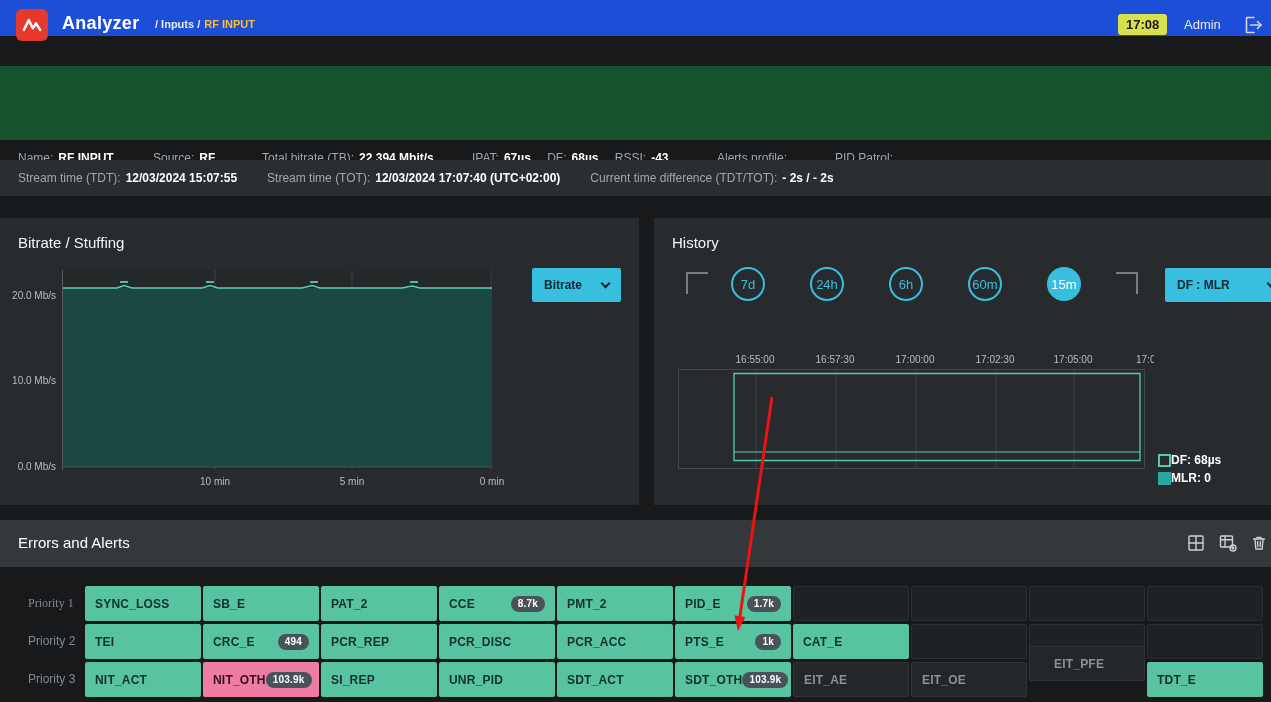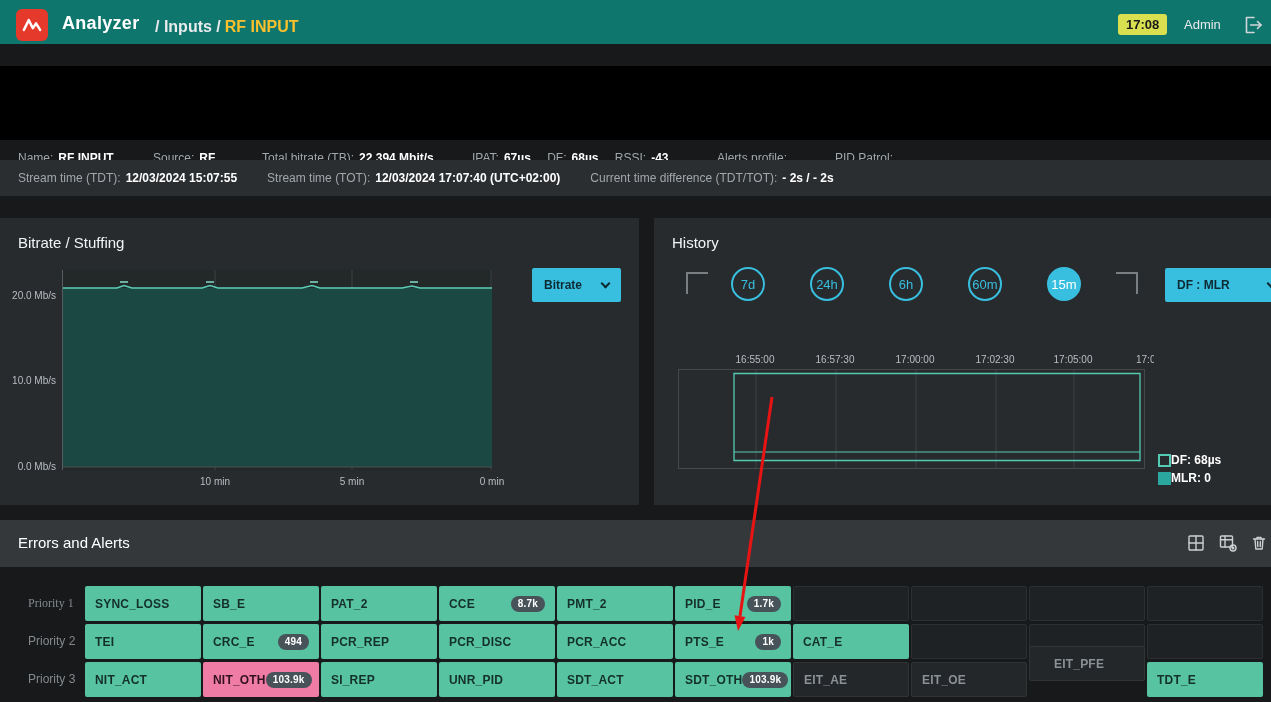--- a/index.html
+++ b/index.html
@@ -9,31 +9,31 @@
     background:#17191b; color:#fff;
     font-family:"Liberation Sans", sans-serif; font-size:12px;
   }
   .abs { position:absolute; }
   .lbl { color:#a2a7ab; margin-right:5px; }
   .val { color:#ffffff; font-weight:bold; }
   .pair { margin-right:13px; white-space:nowrap; }
   .field { position:absolute; white-space:nowrap; font-size:12px; }
 
   
-  .topbar { position:absolute; top:0; left:0; width:1271px; height:44px; background:#0f766e; }
+  .topbar { position:absolute; top:0; left:0; width:1271px; height:36px; background:#1d4ed8; }
   .logo { position:absolute; left:16px; top:9px; width:32px; height:32px; background:#e53a2b; border-radius:6px; display:flex; align-items:center; justify-content:center; cursor:pointer; }
   .app-title { position:absolute; left:62px; top:13px; font-size:18px; font-weight:bold; letter-spacing:.3px; }
-  .breadcrumb { position:absolute; left:155px; top:18px; font-size:16px; font-weight:bold; color:#e8eaec; }
+  .breadcrumb { position:absolute; left:155px; top:18px; font-size:11px; font-weight:bold; color:#e8eaec; }
   .bc-current { color:#fbc12d; margin-left:4px; }
   .clock { position:absolute; left:1118px; top:14px; background:#d9e04f; color:#17191b; font-weight:bold; font-size:13px; padding:3px 8px; border-radius:3px; }
   .user { position:absolute; left:1184px; top:17px; font-size:13px; color:#e8eaec; }
   .logout { position:absolute; left:1241px; top:13px; width:24px; height:24px; cursor:pointer; }
 
   
-  .info { position:absolute; top:66px; left:0; width:1271px; height:74px; background:#000000; }
+  .info { position:absolute; top:66px; left:0; width:1271px; height:74px; background:#14532d; }
   .icon-btn { position:absolute; width:20px; height:20px; top:95px; cursor:pointer; }
   .icon-btn svg { stroke:#ccd0d3; fill:none; stroke-width:1.4; stroke-linecap:round; stroke-linejoin:round; }
 
   
   .streambar { position:absolute; top:160px; left:0; width:1271px; height:36px; background:#2b2e31;
                display:flex; align-items:center; gap:30px; padding-left:18px; white-space:nowrap; }
 
   
   .panel { position:absolute; top:218px; height:287px; background:#282b2e; }
   .panel-title { position:absolute; left:18px; top:16px; font-size:15px; font-weight:500; color:#f2f4f5; }

